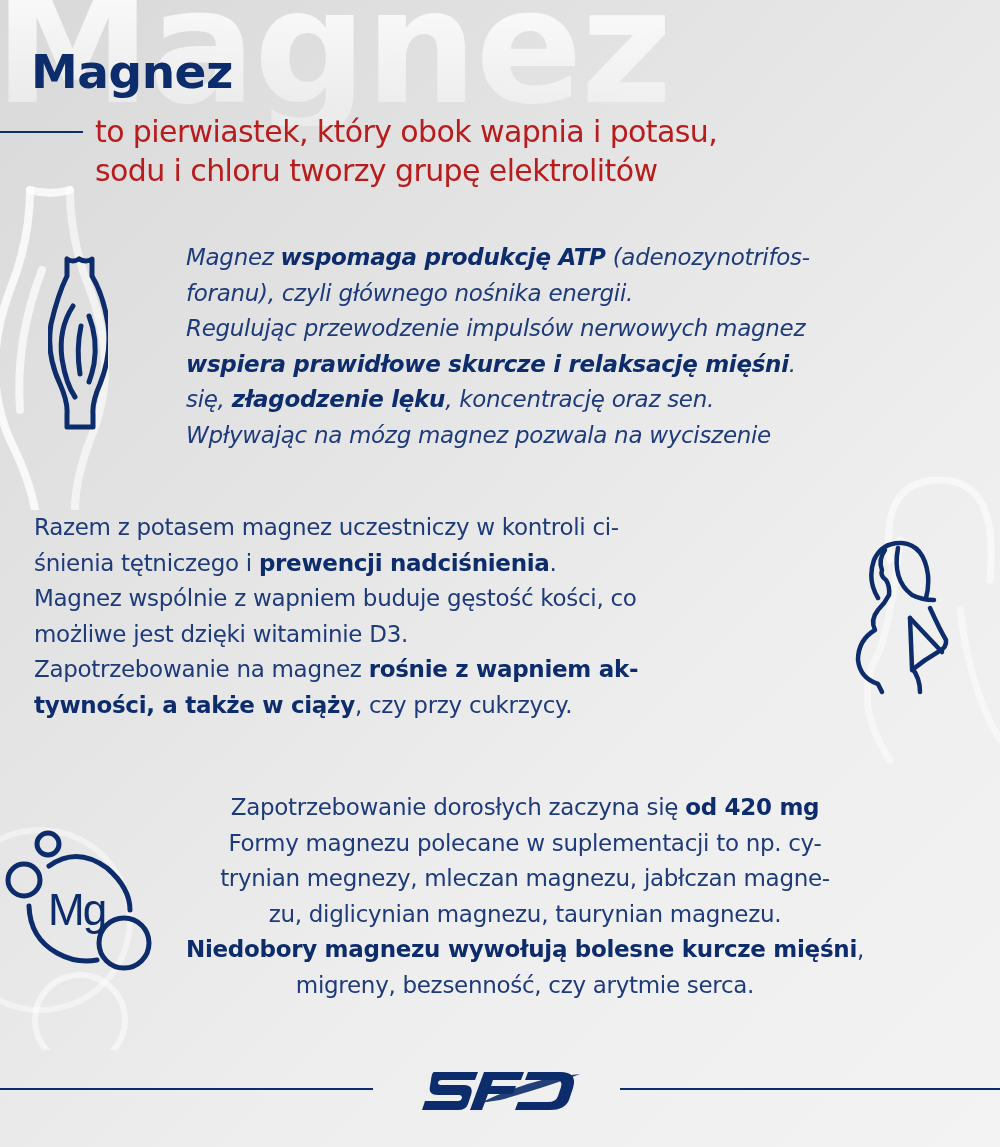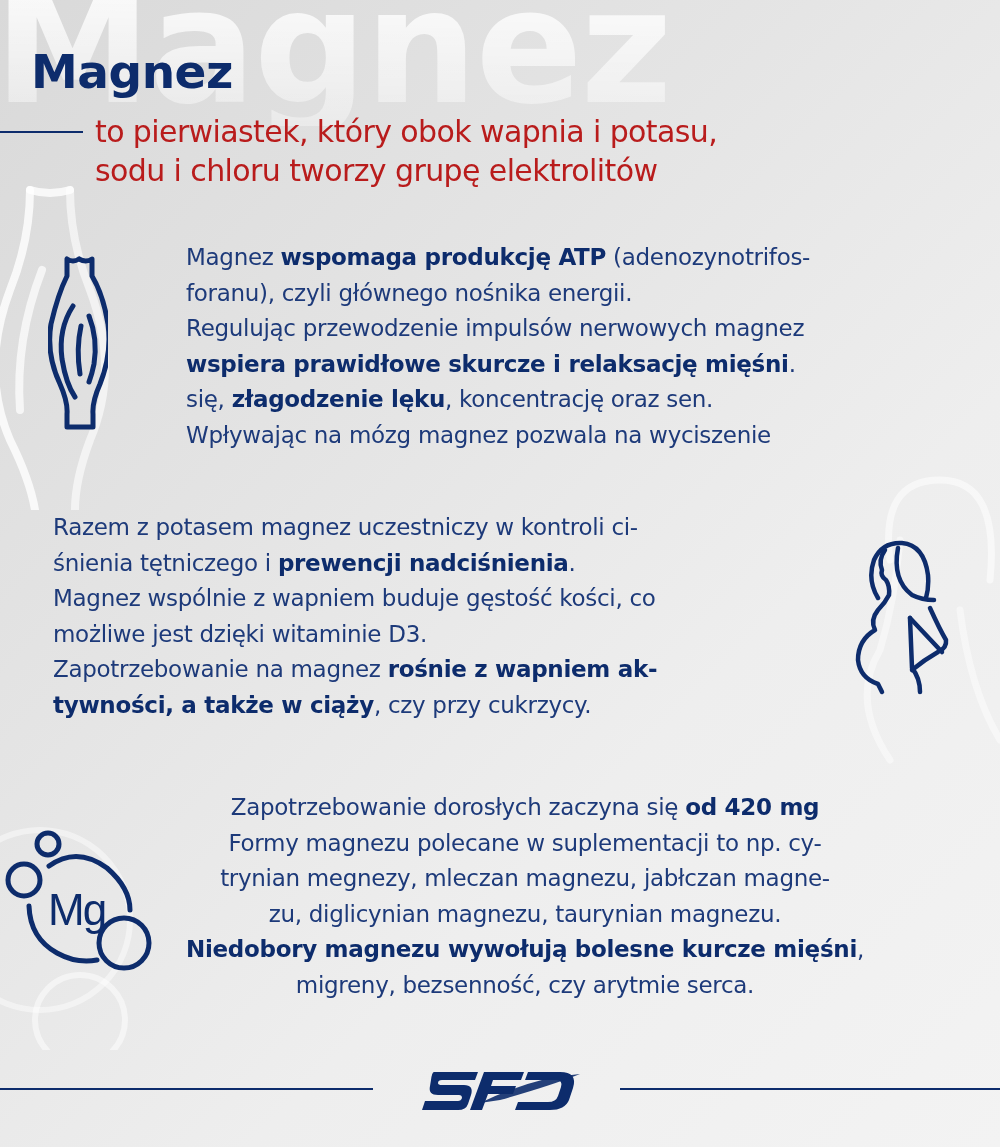--- a/index.html
+++ b/index.html
@@ -38,22 +38,22 @@
       letter-spacing: -0.6px;
     }
     .subtitle div { white-space: nowrap; }
     .block {
       position: absolute;
       font-size: 23px; line-height: 35.5px; color: #1d3a7a;
       letter-spacing: -0.3px;
     }
     .block .line { white-space: nowrap; }
     .block b { font-weight: bold; color: #0d2c6c; }
-    .b1 { left: 186px; top: 240px; }
-    .b2 { left: 34px; top: 510px; margin-left: 19px; }
+    .b1 { left: 186px; top: 240px; font-style: italic; }
+    .b2 { left: 34px; top: 510px; }
     .b3 { left: 186px; top: 790px; text-align: center; }
     .icon { position: absolute; }
     .footer-line { position: absolute; top: 1088px; height: 2px; background: #0d2c6c; }
     .logo { position: absolute; left: 420px; top: 1068px; }
     .deco { position: absolute; }
   </style>
 </head>
 <body>
 
 <div class="bg-word">Magnez</div>

